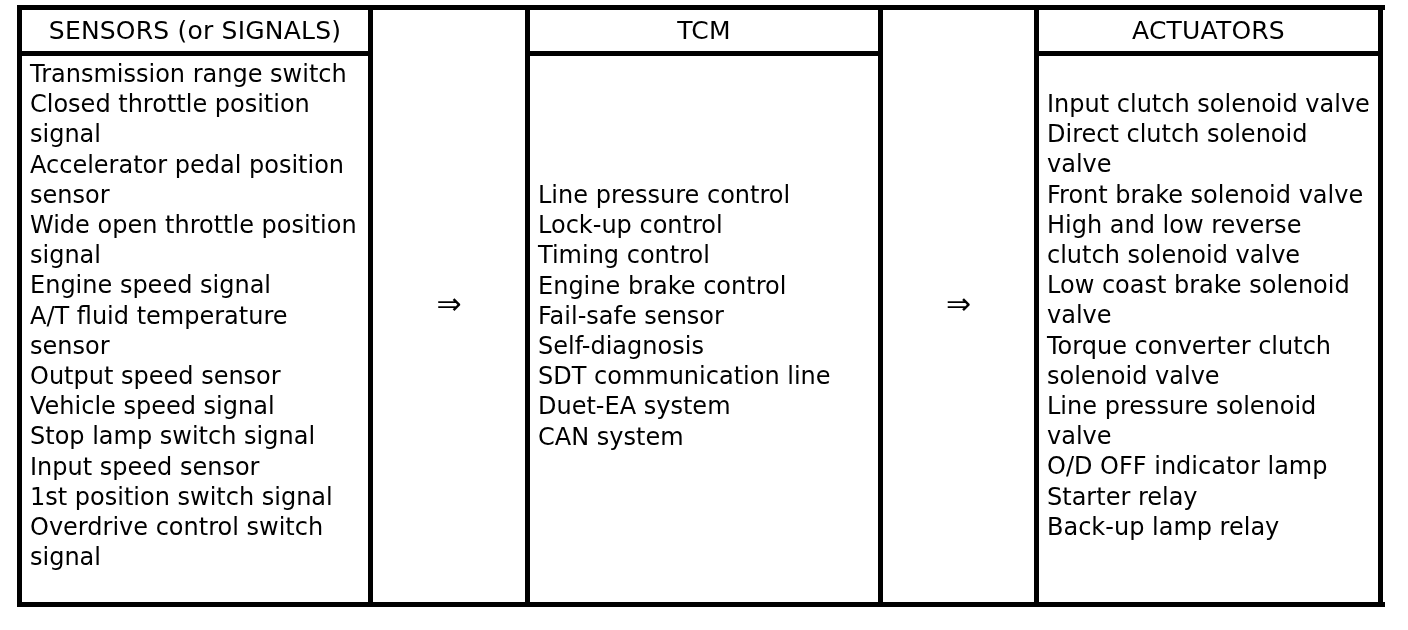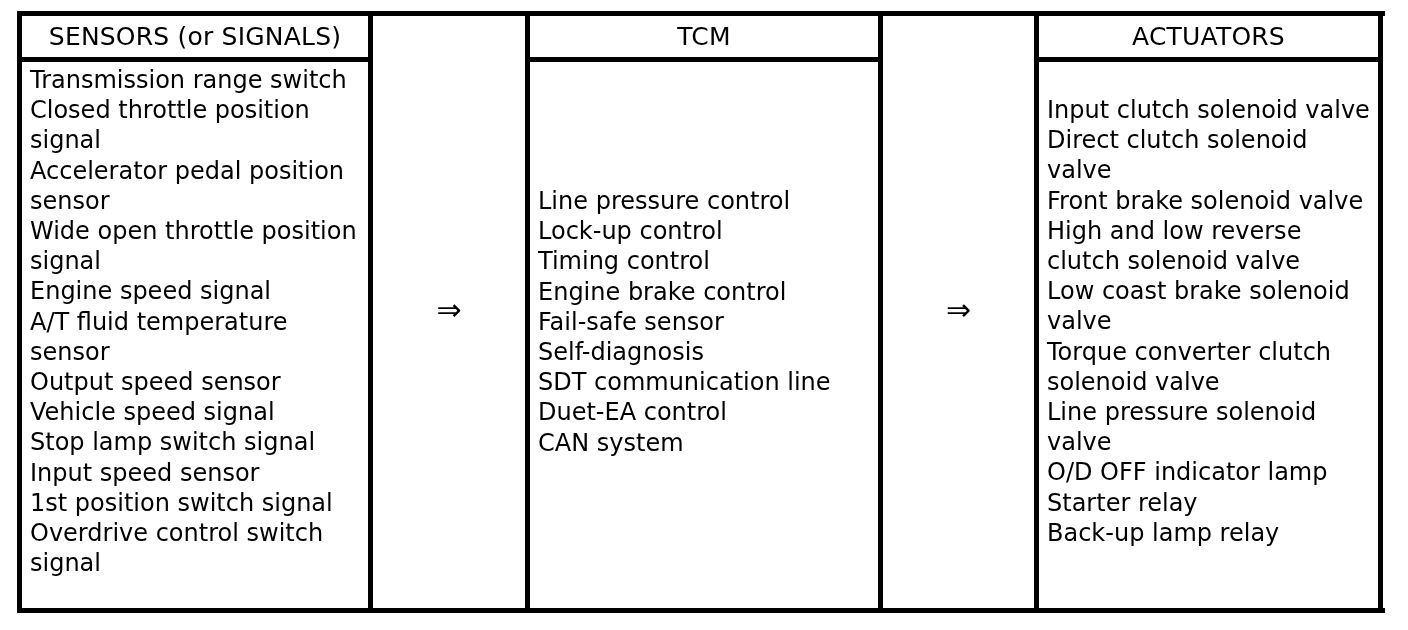--- a/index.html
+++ b/index.html
@@ -12,21 +12,21 @@
     width: 1408px;
     height: 630px;
     overflow: hidden;
     font-family: "DejaVu Sans", sans-serif;
     color: #000000;
   }
 
   .diagram {
     position: absolute;
     left: 17px;
-    top: 11px;
+    top: 5px;
     width: 1368px;
     height: 602px;
     box-sizing: border-box;
     border-top: 5px solid #000;
     border-bottom: 5px solid #000;
   }
 
   .grid {
     position: absolute;
     left: 0;
@@ -151,21 +151,21 @@
       <div class="panel-head">TCM</div>
       <div class="panel-body">
         <ul class="item-list list-tcm">
           <li>Line pressure control</li>
           <li>Lock-up control</li>
           <li>Timing control</li>
           <li>Engine brake control</li>
           <li>Fail-safe sensor</li>
           <li>Self-diagnosis</li>
           <li>SDT communication line</li>
-          <li>Duet-EA control</li>
+          <li>Duet-EA system</li>
           <li>CAN system</li>
         </ul>
       </div>
     </div>
 
     <div class="gap col-gap2">
       <span class="arrow">⇒</span>
     </div>
 
     <div class="panel col-actuators">

